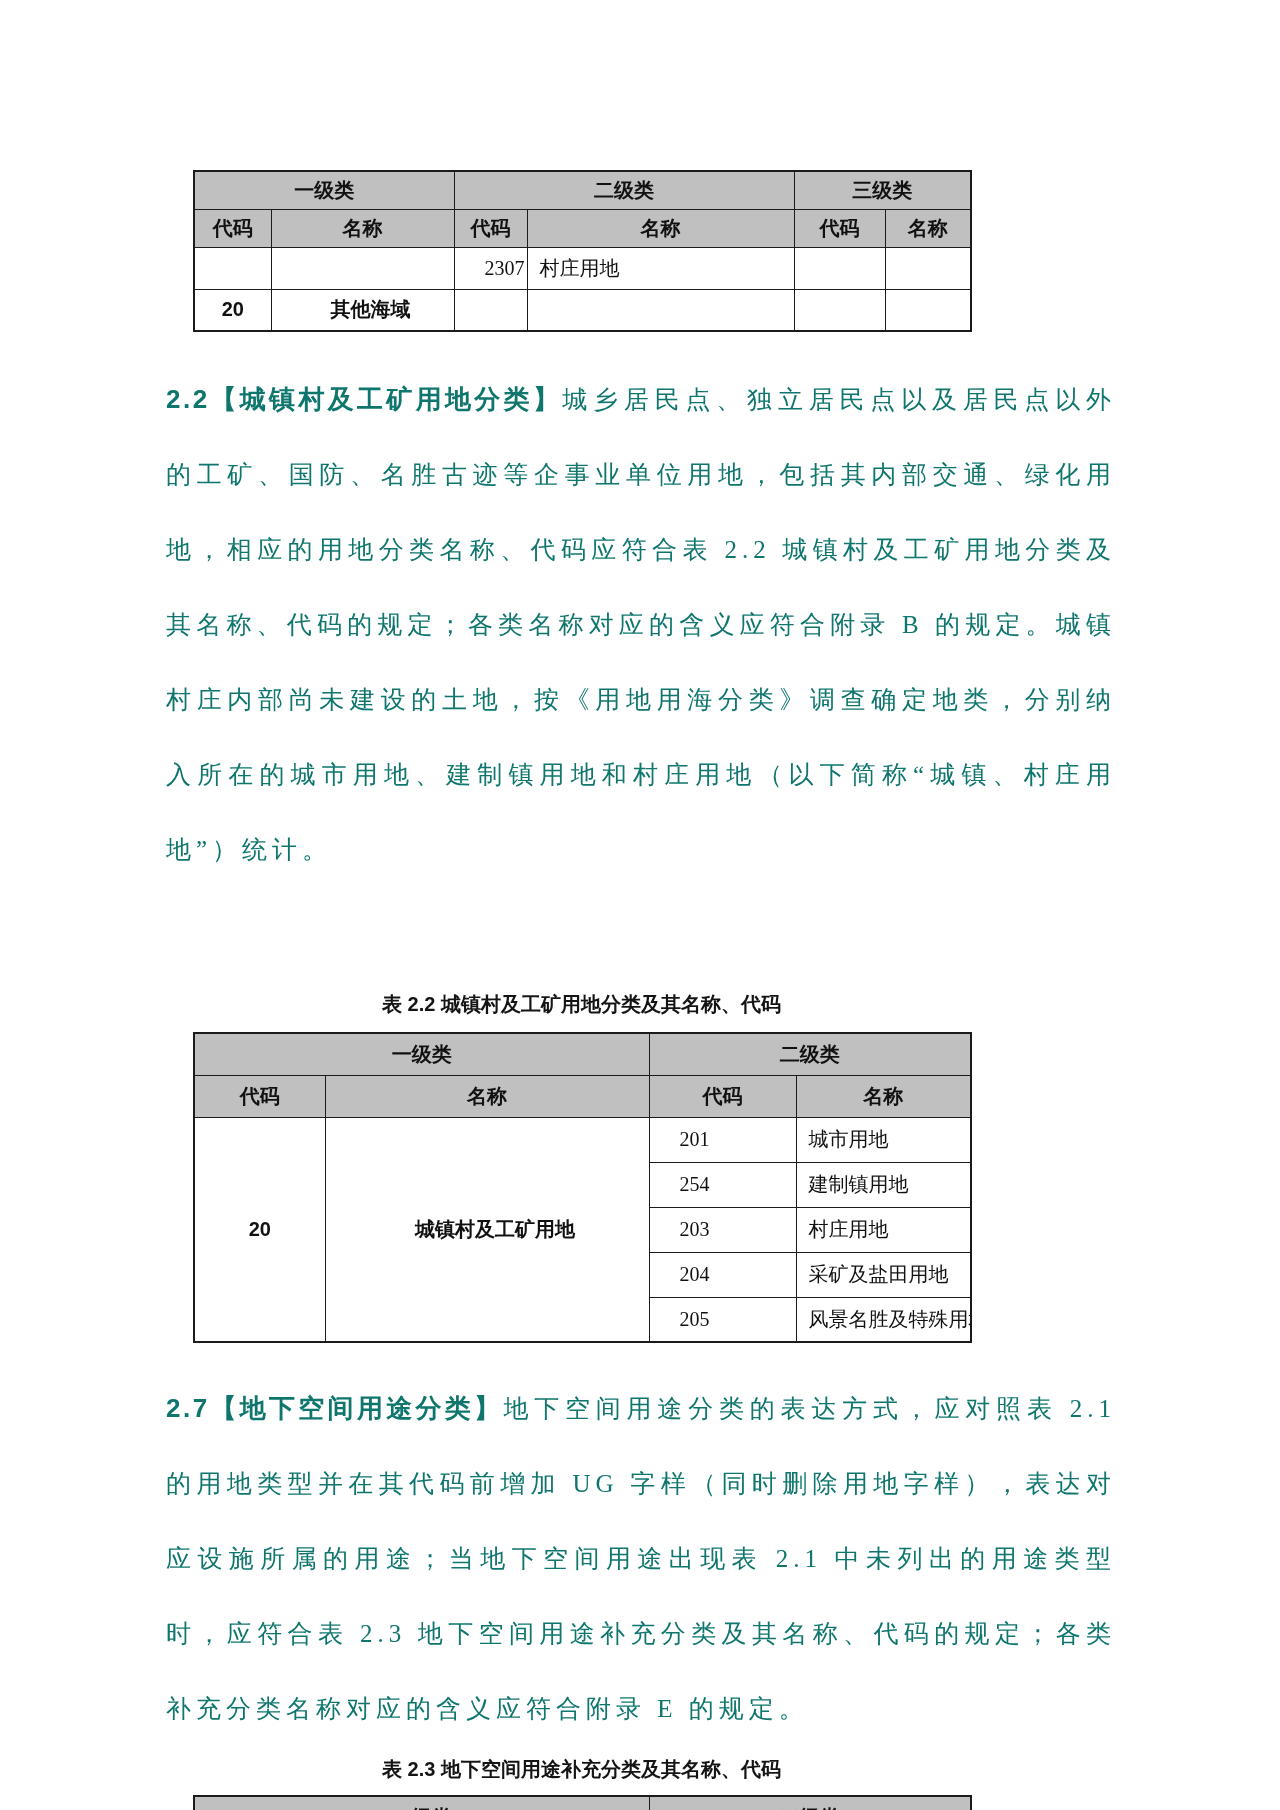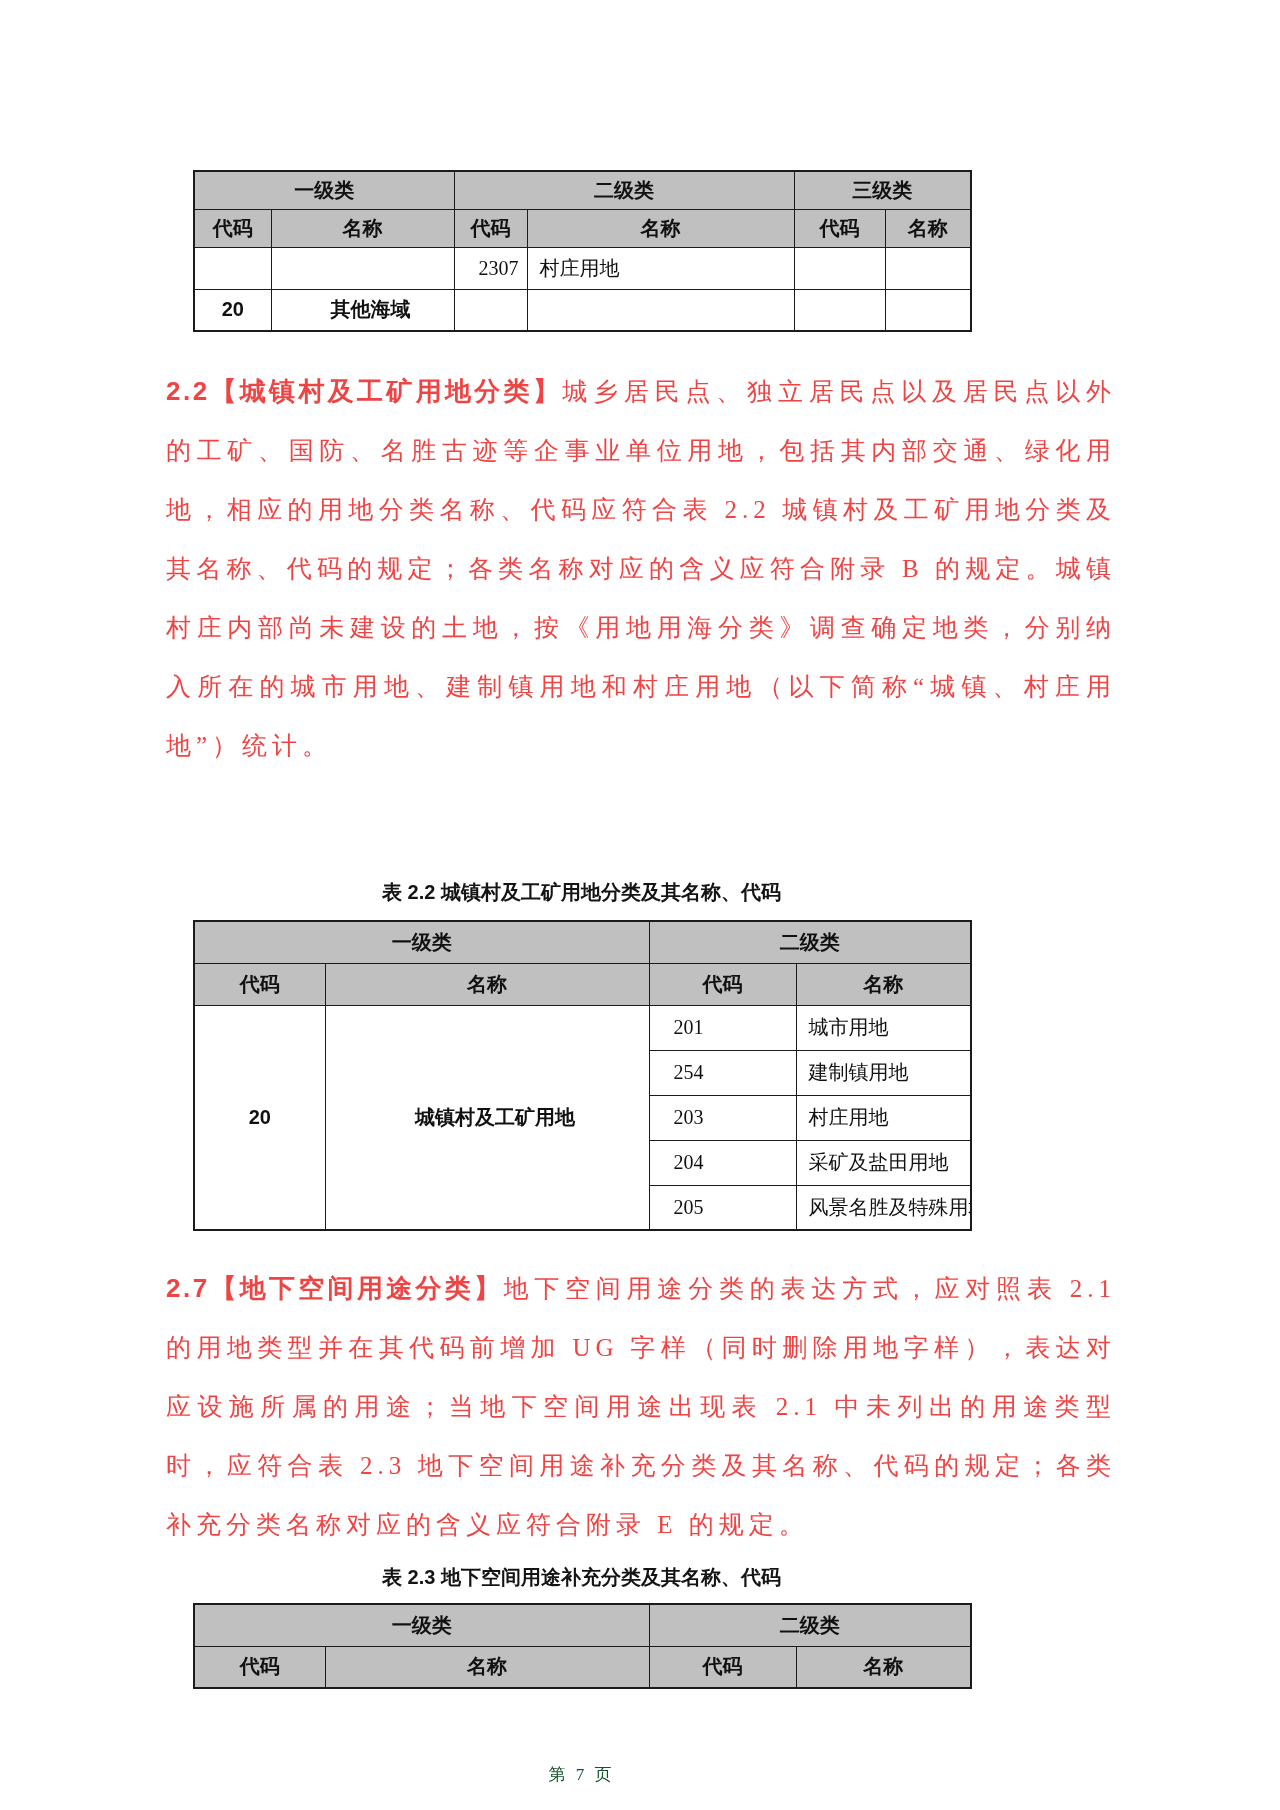--- a/index.html
+++ b/index.html
@@ -21,32 +21,32 @@
     background:#c0c0c0;
     font-family:"Liberation Sans","DejaVu Sans",sans-serif;
     font-weight:bold; font-size:20px; text-align:center;
   }
   .tbl-top tr { height:38px; }
   .tbl-top tbody tr { height:42px; }
   .tbl-22 thead tr { height:42px; }
   .tbl-22 tbody tr { height:45px; }
   .tbl-23 tr { height:42px; }
 
-  td.code-cell { font-size:20px; padding-left:24px; text-align:left; }
+  td.code-cell { font-size:20px; padding-left:30px; text-align:left; }
   td.name-cell { font-size:20px; padding-left:12px; text-align:left; }
   td.lvl1-code { font-family:"Liberation Sans","DejaVu Sans",sans-serif;
                  font-weight:bold; font-size:20px; text-align:center; }
   td.lvl1-name { font-family:"Liberation Sans","DejaVu Sans",sans-serif;
                  font-weight:bold; font-size:20px; padding-left:16px; text-align:center; }
 
   
   .para {
     margin:30px 0 0 166px; width:950px;
-    font-size:25px; line-height:59px; letter-spacing:5px;
-    text-align:justify; color:#ef4444;
+    font-size:25px; line-height:75px; letter-spacing:5px;
+    text-align:justify; color:#0f766e;
   }
   .para .sec-head {
     font-family:"Liberation Sans","DejaVu Sans",sans-serif;
     font-weight:bold; font-size:26px; letter-spacing:2.5px;
   }
   .para-23 { margin-top:28px; }
 
   .caption {
     margin-left:193px; width:777px; text-align:center;
     font-family:"Liberation Sans","DejaVu Sans",sans-serif;

